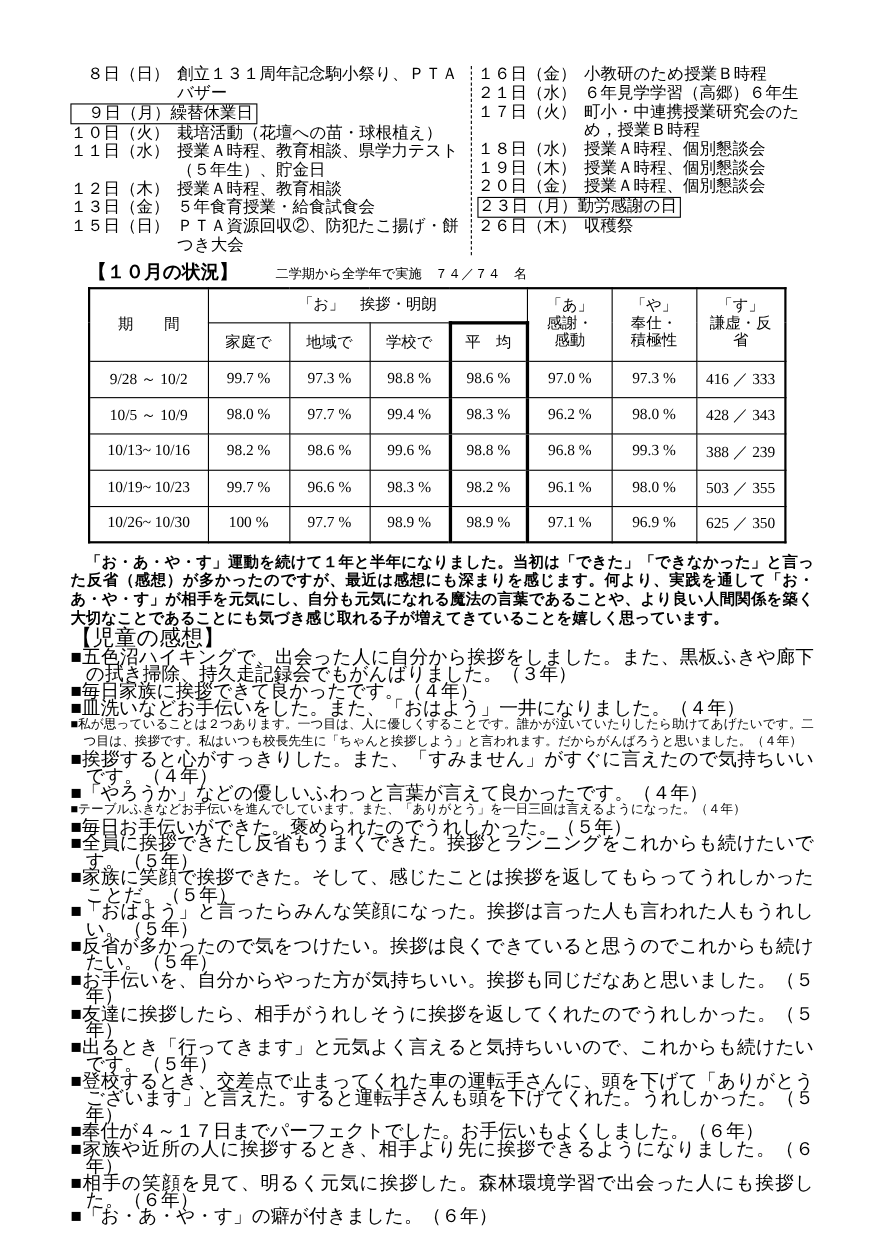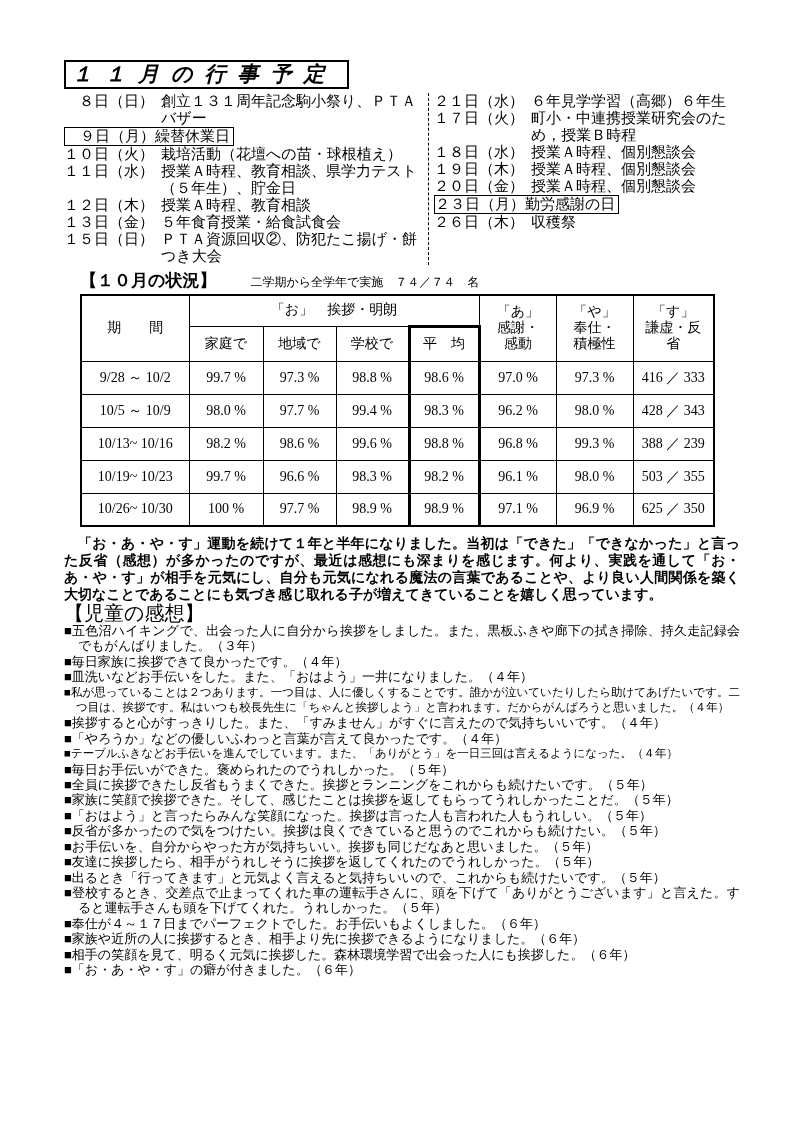--- a/index.html
+++ b/index.html
@@ -49,33 +49,30 @@
   th.avg-head { border-top:3px solid #000 !important; white-space:pre; }
   
   .lead-paragraph {
     margin-top:8px; font-family:"Liberation Sans", sans-serif; font-weight:bold;
     font-size:14px; line-height:17px; text-align:justify; text-indent:1em;
   }
   
   .comments-heading { font-size:20px; line-height:18px; margin-top:1px; }
   .comments { margin-top:1px; }
   .comment {
-    font-size:13px; line-height:15.4px; padding-left:14px; text-indent:-14px;
+    font-size:17px; line-height:15.4px; padding-left:14px; text-indent:-14px;
     text-align:justify;
   }
   .comment.small { font-size:11.5px; line-height:15.4px; padding-left:12px; text-indent:-12px; }
 </style>
 </head>
 <body>
 
 <div class="page">
 
-  <div class="title-row">
-    <span class="title-box">１１月の行事予定</span>
-  </div>
 
   <div class="schedule">
     <div class="sched-col-left">
       <div class="sched-item">
         <span class="sched-date">　８日（日）</span>
         <span class="sched-text">創立１３１周年記念駒小祭り、ＰＴＡバザー</span>
       </div>
       <div class="sched-item">
         <span class="boxed-line"><span>　９日（月）</span><span>繰替休業日</span></span>
       </div>
@@ -94,20 +91,24 @@
       <div class="sched-item">
         <span class="sched-date">１３日（金）</span>
         <span class="sched-text">５年食育授業・給食試食会</span>
       </div>
       <div class="sched-item">
         <span class="sched-date">１５日（日）</span>
         <span class="sched-text">ＰＴＡ資源回収②、防犯たこ揚げ・餅つき大会</span>
       </div>
     </div>
     <div class="sched-col-right">
+      <div class="sched-item">
+        <span class="sched-date">１６日（金）</span>
+        <span class="sched-text">小教研のため授業Ｂ時程</span>
+      </div>
       <div class="sched-item">
         <span class="sched-date">２１日（水）</span>
         <span class="sched-text">６年見学学習（高郷）６年生</span>
       </div>
       <div class="sched-item">
         <span class="sched-date">１７日（火）</span>
         <span class="sched-text">町小・中連携授業研究会のため，授業Ｂ時程</span>
       </div>
       <div class="sched-item">
         <span class="sched-date">１８日（水）</span>

